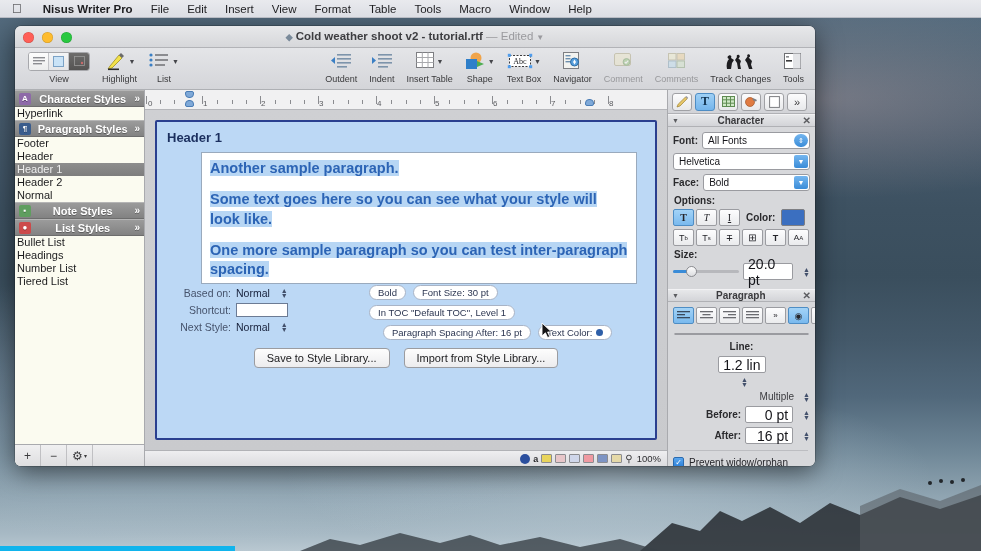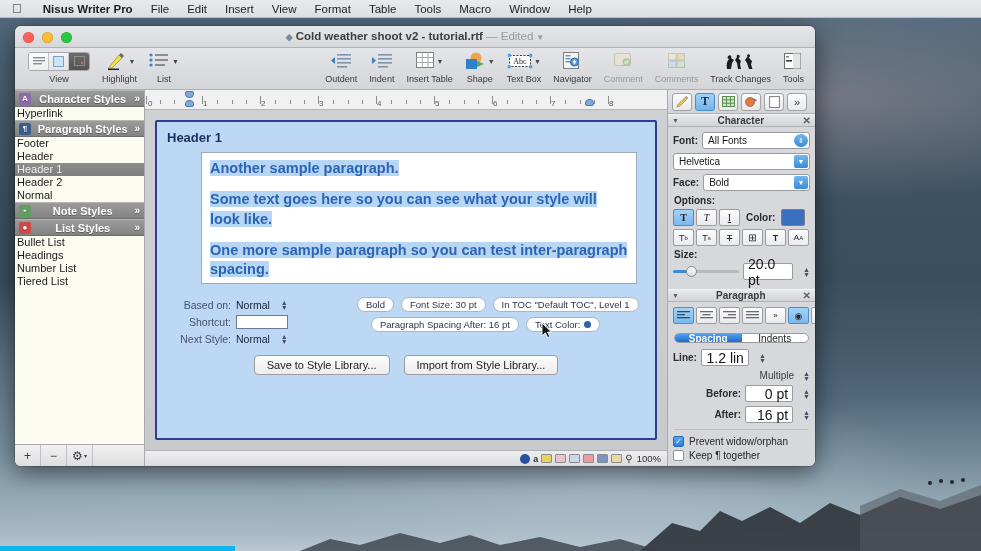--- a/index.html
+++ b/index.html
@@ -163,21 +163,21 @@
     background:#fff; border:1px solid #9aaabd; margin:0 8px 0 34px;
     padding:6px 8px 4px 8px; flex:0 0 auto;
   }
   #sampleBox p {
     font-size:14.5px; font-weight:bold; color:#2c64b5; line-height:1.33;
     background:#b7d6f4; display:inline; box-decoration-break:clone;
     -webkit-box-decoration-break:clone;
   }
   #sampleBox .pw { margin-bottom:12px; }
   #sampleBox .pw:last-child { margin-bottom:0; }
-  #attrs { display:flex; margin-top:12px; padding:0 6px; gap:14px; }
+  #attrs { display:flex; margin-top:0; padding:0 6px; gap:26px; }
   #attrLeft { width:170px; font-size:10.5px; color:#3d4a63; }
   .arow { display:flex; align-items:center; height:17px; gap:5px; }
   .arow .alab { width:58px; text-align:right; color:#46536c; }
   .arow .aval { color:#16203a; }
   .stepper {
     display:inline-flex; flex-direction:column; line-height:5px;
     font-size:7px; color:#42506b; margin-left:6px;
   }
   #shortcutfield {
     width:52px; height:14px; background:#fff; border:1px solid #6c7b94;
@@ -836,21 +836,21 @@
             <span class="sqbtn on" style="font-size:9px;">◉</span>
             <span class="sqbtn" style="font-size:8px;">«</span>
           </span>
         </div>
       </div>
       <div class="tabpill">
         <div class="on">Spacing</div>
         <div>Indents</div>
       </div>
       <div class="pbody" style="padding-top:0;">
-        <div class="frow" style="justify-content:flex-start;">
+        <div class="frow" style="justify-content:flex-end;flex-direction:column;">
           <span class="flab">Line:</span>
           <span class="numfield" style="width:48px;flex:none;">1.2 lin</span>
           <span class="stepper">
               <span>▲</span>
               <span>▼</span>
             </span>
         </div>
         <div class="frow" style="justify-content:flex-end;gap:3px;">
           <span style="color:#3c3c40;">Multiple</span>
           <span class="stepper">

